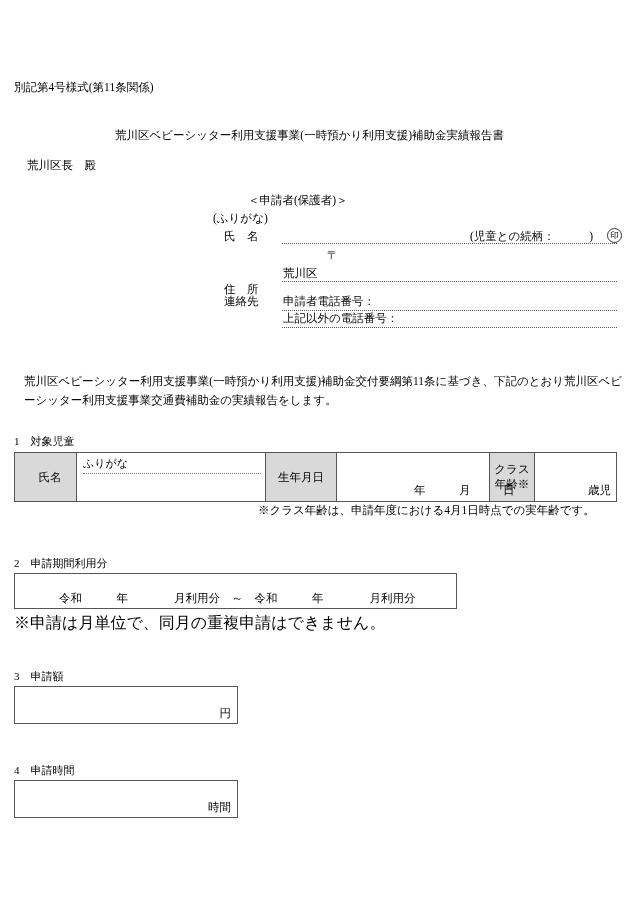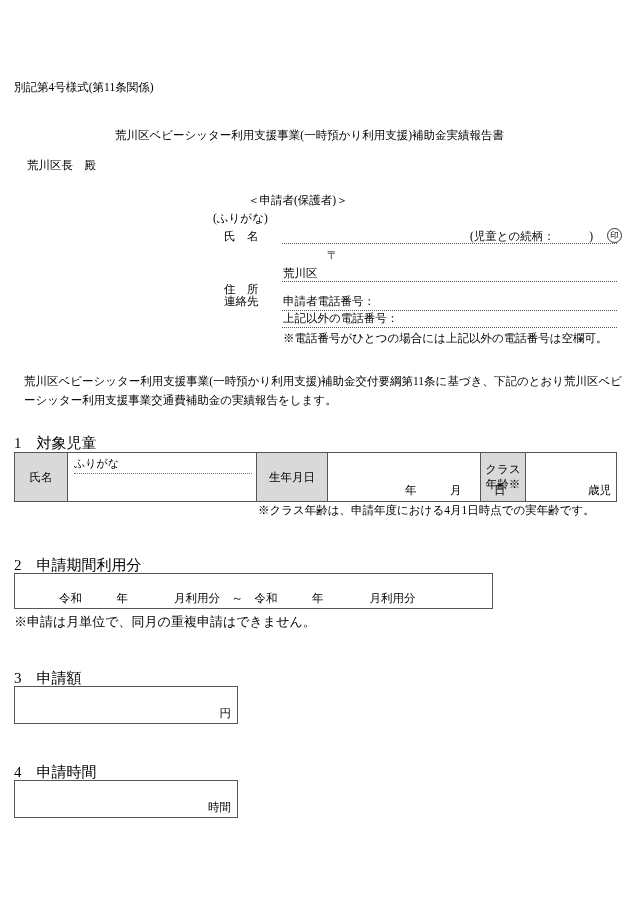--- a/index.html
+++ b/index.html
@@ -115,21 +115,21 @@
   #body-para {
     left: 24px;
     top: 372px;
     width: 600px;
     font-size: 11.5px;
     line-height: 1.62;
   }
 
   
   .sec-head {
-    font-size: 15px;
+    font-size: 11px;
     white-space: pre;
   }
   #sec1-head { left: 14px; top: 434px; }
   #sec2-head { left: 14px; top: 556px; }
   #sec3-head { left: 14px; top: 669px; }
   #sec4-head { left: 14px; top: 763px; }
 
   
   #child-table {
     left: 14px;
@@ -203,35 +203,34 @@
     white-space: pre;
   }
 
   
   #sec2-box {
     left: 14px;
     top: 573px;
     width: 441px;
     height: 34px;
     border: 1px solid #555;
-    padding-left: 36px;
   }
   #sec2-inner {
     position: absolute;
     left: 0;
     right: 0;
     bottom: 2px;
     font-size: 11.5px;
     white-space: pre;
     padding-left: 44px;
   }
   #sec2-note {
     left: 14px;
     top: 613px;
-    font-size: 13px;
+    font-size: 16px;
     white-space: pre;
   }
 
   
   .amount-box {
     left: 14px;
     width: 222px;
     height: 36px;
     border: 1px solid #555;
   }
@@ -277,30 +276,29 @@
   <div class="abs" id="addr-pref">荒川区</div>
 
   <div class="abs row-label" id="contact-label">連絡先</div>
 
   <div class="abs" id="tel1">申請者電話番号：</div>
   <div class="abs dotted" id="tel-rule1"></div>
 
   <div class="abs" id="tel2">上記以外の電話番号：</div>
   <div class="abs dotted" id="tel-rule2"></div>
 
-  <div class="abs" id="tel-note">※電話番号がひとつの場合には上記以外の電話番号は空欄可。</div>
 
   <div class="abs" id="body-para">荒川区ベビーシッター利用支援事業(一時預かり利用支援)補助金交付要綱第11条に基づき、下記のとおり荒川区ベビーシッター利用支援事業交通費補助金の実績報告をします。</div>
 
   <div class="abs sec-head" id="sec1-head">1　対象児童</div>
 
   <table class="abs" id="child-table">
     <tbody>
         <tr>
-      <td class="shaded" style="width:52px;">氏名</td>
+      <td class="shaded" style="width:52px;padding-left:9px;">氏名</td>
 
       <td style="width:188px;">
         <div class="furi-wrap">
           <div class="furi-text">ふりがな</div>
           <div class="furi-rule"></div>
         </div>
       </td>
 
       <td class="shaded" style="width:70px;">生年月日</td>
 

